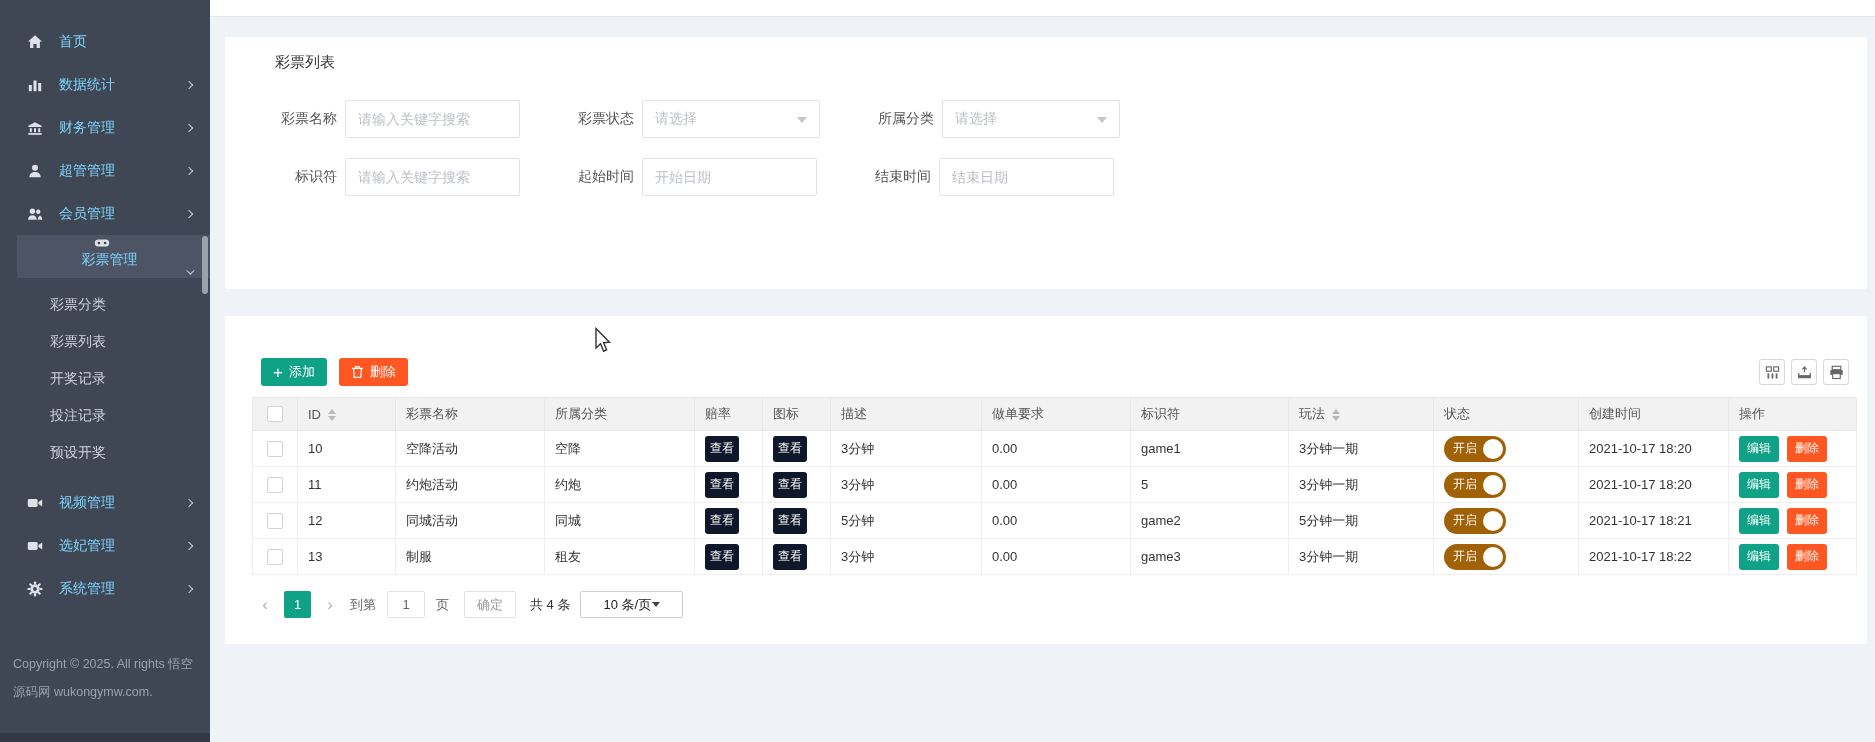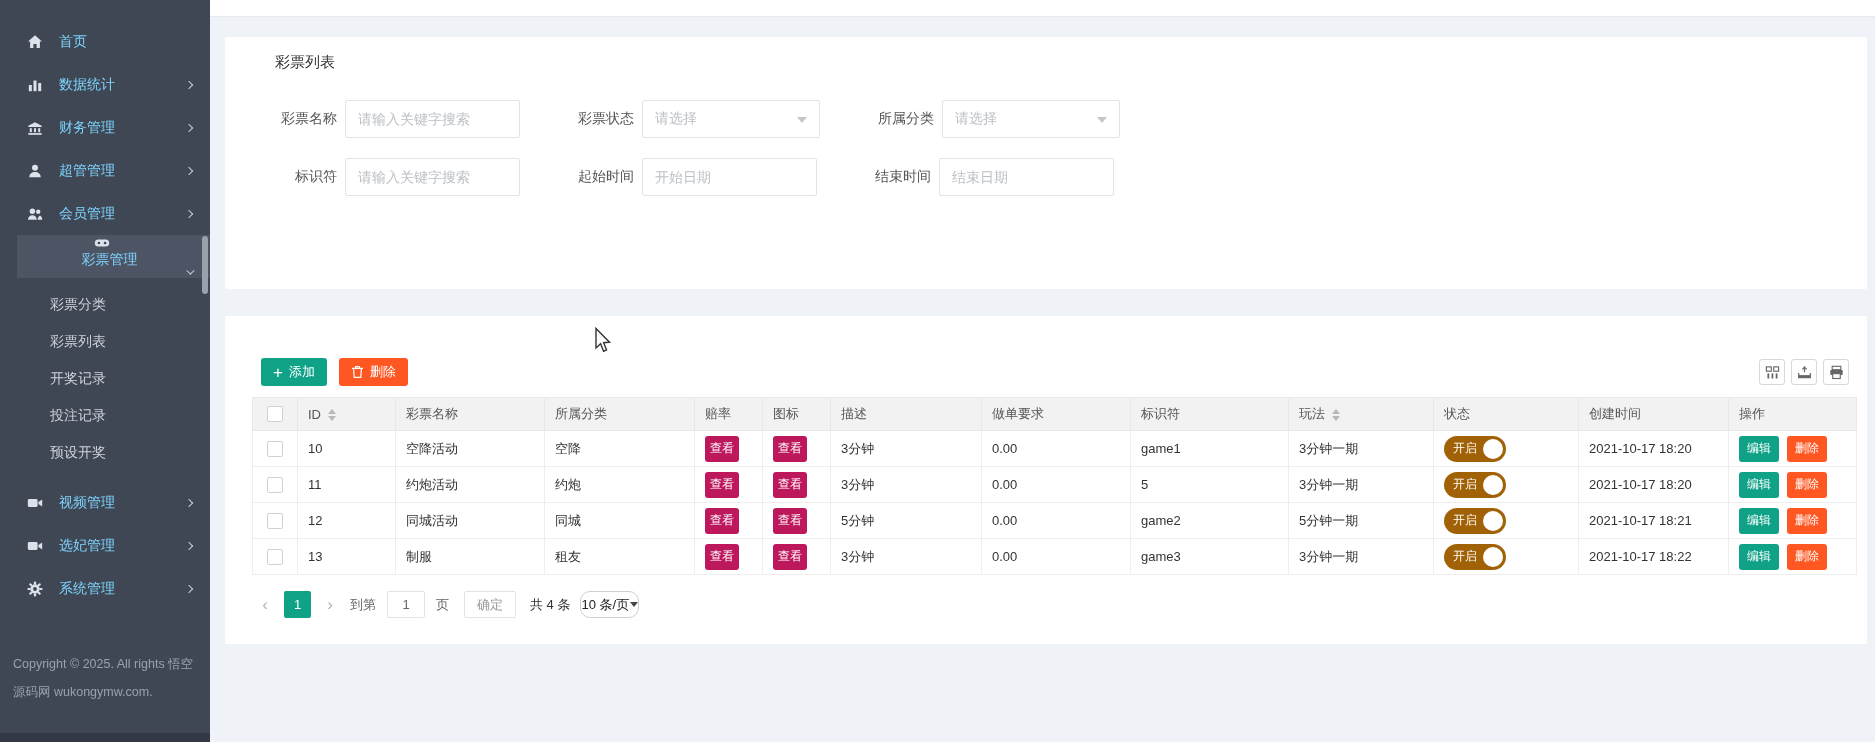--- a/index.html
+++ b/index.html
@@ -83,21 +83,21 @@
        font-size:13px; background:#fff; white-space:nowrap; }
   th.cb, td.cb { text-align:center; padding:0; }
   .cbx { width:16px; height:16px; border:1px solid #d2d2d2; border-radius:2px;
          background:#fff; display:inline-block; vertical-align:middle; cursor:pointer; }
   .sort { display:inline-flex; flex-direction:column; gap:2px; margin-left:7px;
           vertical-align:middle; }
   .sort i { width:0; height:0; border-left:4px solid transparent; border-right:4px solid transparent; }
   .sort .up { border-bottom:5px solid #b8b8b8; }
   .sort .dn { border-top:5px solid #b8b8b8; }
   .btn-view { display:inline-flex; align-items:center; justify-content:center;
-              height:26px; min-width:34px; padding:0 5px; background:#be185d; color:#fff;
+              height:26px; min-width:34px; padding:0 5px; background:#0f172a; color:#fff;
               font-size:12px; border-radius:3px; cursor:pointer; }
   .switch { width:62px; height:26px; border-radius:13px; background:#a16207; position:relative;
             display:inline-flex; align-items:center; color:#fff; font-size:12px;
             padding-left:9px; cursor:pointer; vertical-align:middle; }
   .knob { position:absolute; right:3px; top:3px; width:20px; height:20px;
           border-radius:50%; background:#fff; }
   .btn-op { display:inline-flex; align-items:center; justify-content:center; height:26px;
             padding:0 8px; color:#fff; font-size:12px; border-radius:3px; cursor:pointer; }
   .btn-edit { background:#0fa287; }
   .btn-delete { background:#ff5722; margin-left:8px; }
@@ -108,22 +108,22 @@
   .pg-cur { width:27px; height:27px; background:#0fa287; color:#fff; display:flex;
             align-items:center; justify-content:center; border-radius:2px; margin:0 6px; cursor:pointer; }
   .pg-text { margin:0 7px; color:#666; }
   .pg-input { width:38px; height:27px; border:1px solid #e2e2e2; border-radius:2px;
               text-align:center; color:#666; font-size:13px; margin:0 4px; outline:none;
               font-family:inherit; }
   .pg-confirm { height:27px; padding:0 12px; border:1px solid #e2e2e2; border-radius:2px;
                 background:#fff; color:#999; margin:0 8px; font-size:13px; cursor:pointer;
                 font-family:inherit; }
   .pg-total { margin:0 10px 0 6px; color:#333; }
-  .pg-size { height:27px; border:1px solid #cfcfcf; border-radius:10px; display:flex;
-             align-items:center; padding:0 0; gap:1px; color:#222; background:#fff; cursor:pointer; }
+  .pg-size { height:27px; border:1px solid #cfcfcf; border-radius:2px; display:flex;
+             align-items:center; padding:0 22px; gap:1px; color:#222; background:#fff; cursor:pointer; }
   .pg-size .caret { width:0; height:0; border-left:4.5px solid transparent;
                     border-right:4.5px solid transparent; border-top:5.5px solid #444; }
   
   .cursor { position:absolute; left:594px; top:327px; z-index:50; pointer-events:none; }
 </style>
 </head>
 <body>
 
 <aside class="sidebar">
   <nav class="side-nav" id="side-nav">

